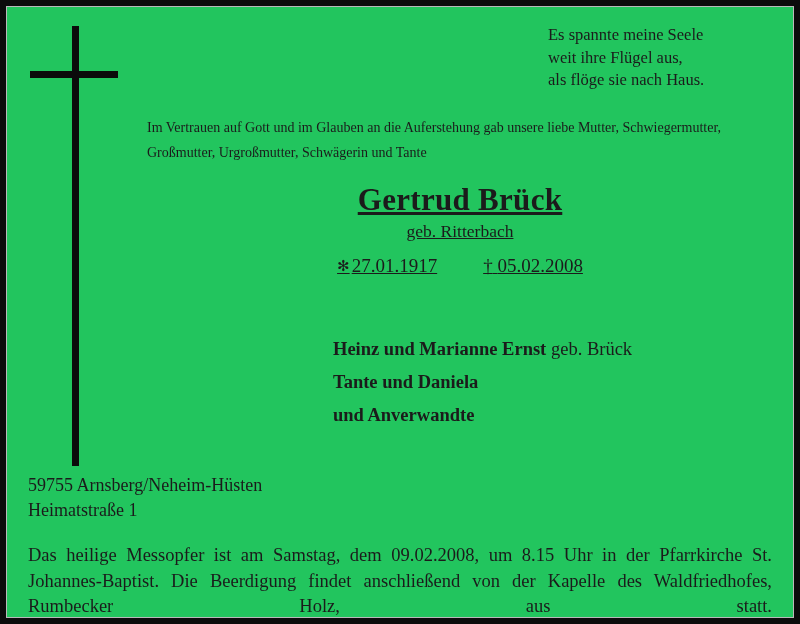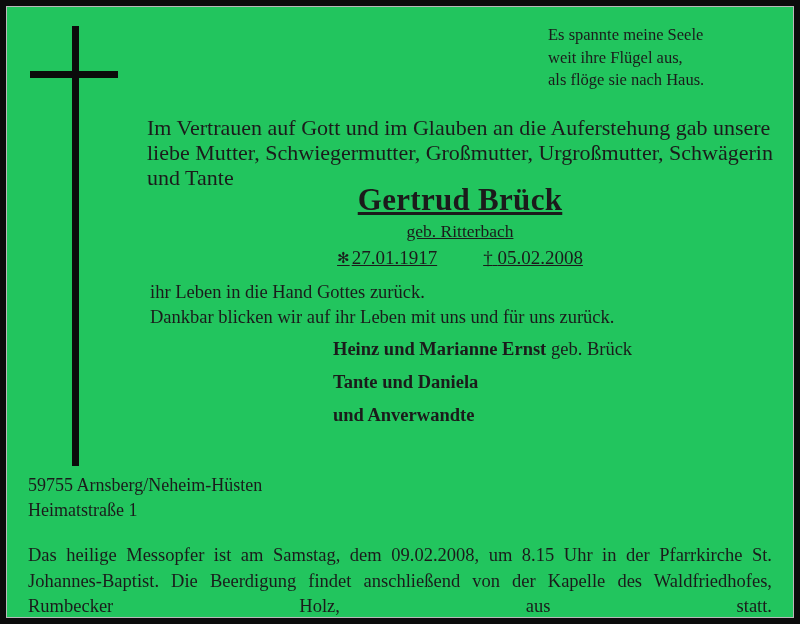--- a/index.html
+++ b/index.html
@@ -75,21 +75,21 @@
     white-space: nowrap;
   }
   .verse .vline { display: block; }
 
   
   .intro {
     position: absolute;
     left: 147px;
     top: 115px;
     width: 634px;
-    font-size: 22px;
+    font-size: 14px;
     line-height: 25px;
     text-align: left;
   }
 
   
   .deceased {
     position: absolute;
     left: 140px;
     top: 182px;
     width: 640px;
@@ -103,21 +103,21 @@
     letter-spacing: 0.3px;
   }
   .deceased .maiden {
     font-size: 17.5px;
     line-height: 24px;
     margin-top: 1px;
   }
   .deceased .dates {
     font-size: 19px;
     line-height: 26px;
-    margin-top: 2px;
+    margin-top: 10px;
   }
   .deceased .dates .sym {
     font-size: 15px;
     vertical-align: 1px;
     padding-right: 2px;
   }
   .deceased .dates .dagger {
     font-size: 19px;
     vertical-align: 0;
   }
@@ -205,24 +205,20 @@
   <div class="intro">Im Vertrauen auf Gott und im Glauben an die Auferstehung gab unsere liebe Mutter, Schwiegermutter, Großmutter, Urgroßmutter, Schwägerin und Tante</div>
 
   <div class="deceased">
     <div class="name">Gertrud Brück</div>
     <div class="maiden">geb. Ritterbach</div>
     <div class="dates">
       <span class="sym">✻</span><span>27.01.1917</span><span class="gap"></span><span class="dagger">†</span>&nbsp;<span>05.02.2008</span>
     </div>
   </div>
 
-  <div class="closing">
-    <div>ihr Leben in die Hand Gottes zurück.</div>
-    <div>Dankbar blicken wir auf ihr Leben mit uns und für uns zurück.</div>
-  </div>
 
   <div class="mourners">
     <div class="grp">
       <div class="ln"><span>Heinz und Marianne Ernst</span><span class="light"> geb. Brück</span></div>
     </div>
     <div class="grp">
       <div class="ln"><span>Tante und Daniela</span></div>
     </div>
     <div class="grp">
       <div class="ln"><span>und Anverwandte</span></div>

